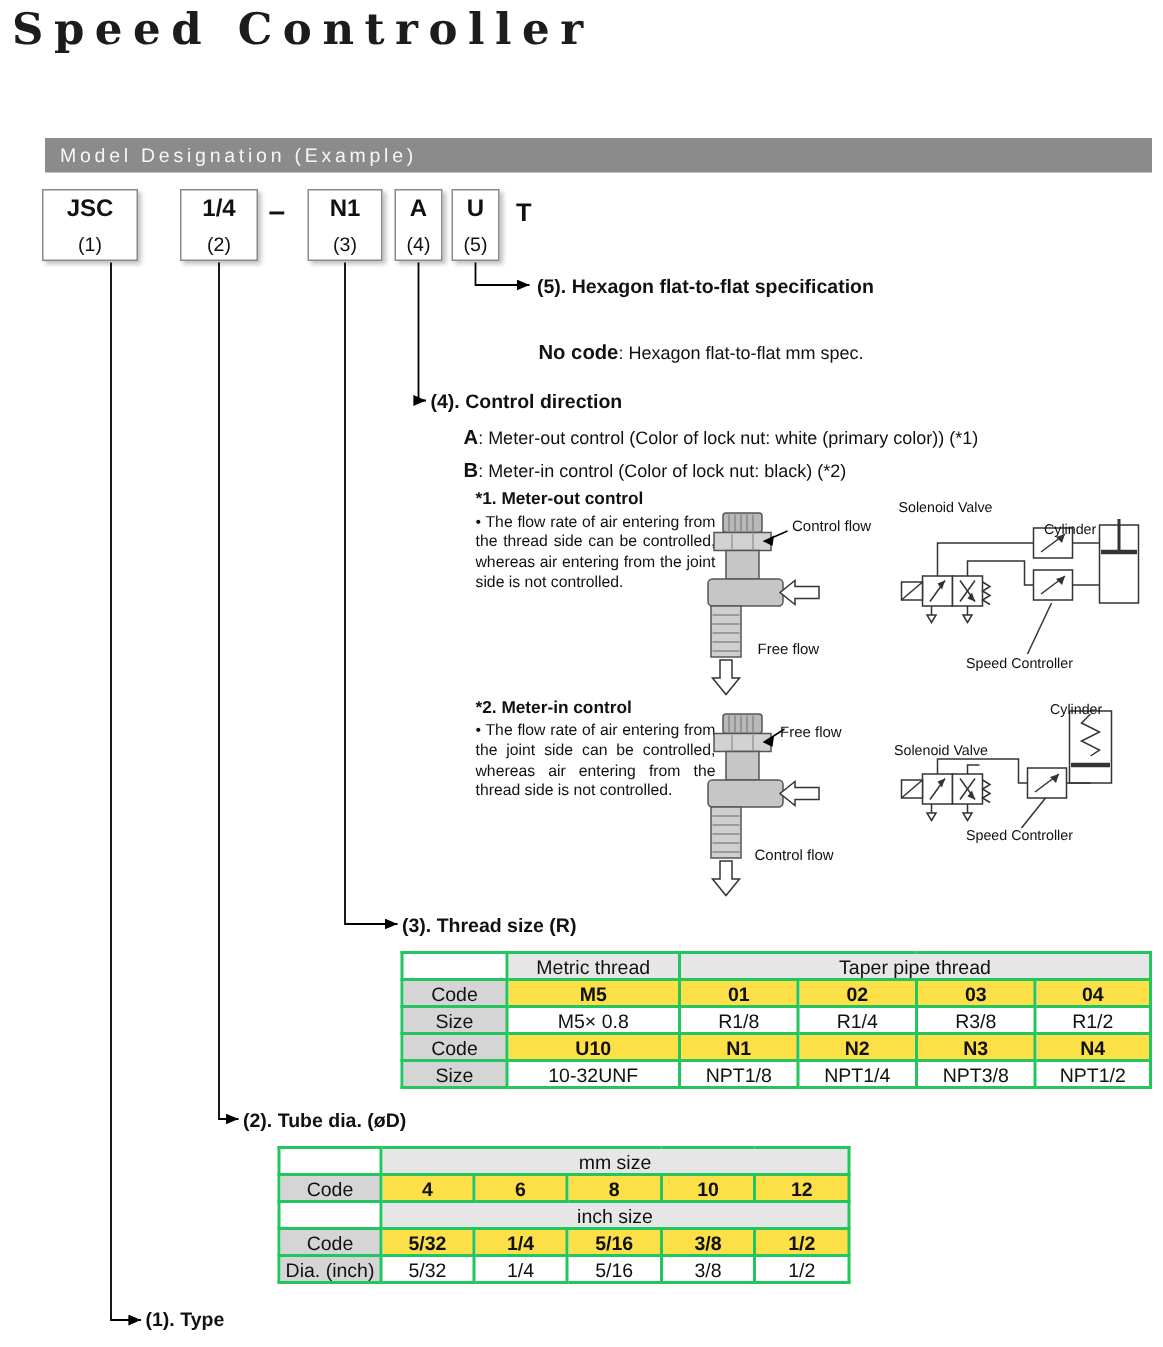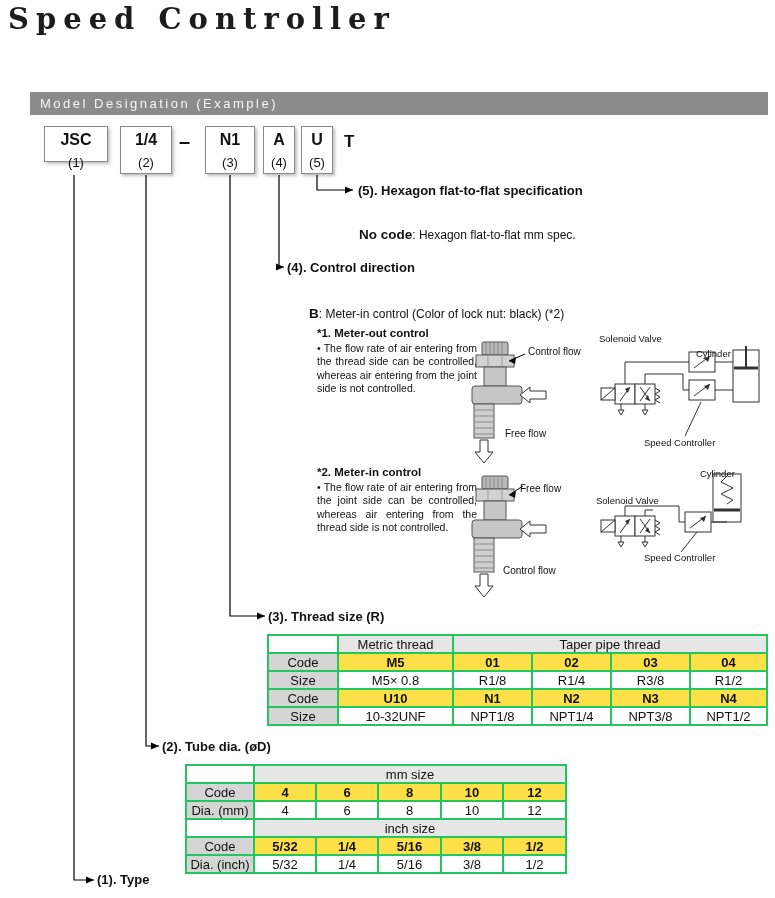--- a/index.html
+++ b/index.html
@@ -100,21 +100,21 @@
     <polyline points="317,175 317,190 353,190" fill="none" stroke="#000" stroke-width="1.2" marker-end="url(#arr)"></polyline>
     <polyline points="279,175 279,267 284,267" fill="none" stroke="#000" stroke-width="1.2" marker-end="url(#arr)"></polyline>
     <polyline points="230,175 230,616 265,616" fill="none" stroke="#000" stroke-width="1.2" marker-end="url(#arr)"></polyline>
     <polyline points="146,175 146,746 159,746" fill="none" stroke="#000" stroke-width="1.2" marker-end="url(#arr)"></polyline>
     <polyline points="74,175 74,880 94,880" fill="none" stroke="#000" stroke-width="1.2" marker-end="url(#arr)"></polyline>
   </svg>
 
   <div class="abs title" style="left:8px;top:2px">Speed Controller</div>
   <div class="abs banner" style="left:30px;top:92px;width:728px;height:23px">Model Designation (Example)</div>
 
-  <div class="abs mbox" style="left:44px;top:126px;width:64px;height:36px">
+  <div class="abs mbox" style="left:28px;top:126px;width:64px;height:48px">
     <div class="code">JSC</div>
     <div class="num">(1)</div>
   </div>
   <div class="abs mbox" style="left:120px;top:126px;width:52px;height:48px">
     <div class="code">1/4</div>
     <div class="num">(2)</div>
   </div>
   <div class="abs dash" style="left:179px;top:130px">–</div>
   <div class="abs mbox" style="left:205px;top:126px;width:50px;height:48px">
     <div class="code">N1</div>
@@ -129,20 +129,23 @@
     <div class="num">(5)</div>
   </div>
   <div class="abs suffix" style="left:344px;top:132px">T</div>
 
   <div class="abs sechead" style="left:358px;top:183px">(5). Hexagon flat-to-flat specification</div>
   <div class="abs itemrow" style="left:359px;top:227px">
     <span class="bc">No code</span><span>: Hexagon flat-to-flat mm spec.</span>
   </div>
 
   <div class="abs sechead" style="left:287px;top:260px">(4). Control direction</div>
+  <div class="abs itemrow" style="left:309px;top:284px">
+    <span class="bc">A</span><span>: Meter-out control (Color of lock nut: white (primary color)) (*1)</span>
+  </div>
   <div class="abs itemrow" style="left:309px;top:306px">
     <span class="bc">B</span><span>: Meter-in control (Color of lock nut: black) (*2)</span>
   </div>
 
   <div class="abs subtitle" style="left:317px;top:327px">*1. Meter-out control</div>
   <div class="abs bodytext" style="left:317px;top:342px">• The flow rate of air entering from the thread side can be controlled, whereas air entering from the joint side is not controlled.</div>
 
   <svg class="abs" style="left:443px;top:336px" width="172" height="136">
     <use href="#fitting" x="5" y="6"></use>
     <line x1="82" y1="18" x2="66" y2="25" stroke="#000"></line>
@@ -280,28 +283,20 @@
     </tr>
     <tr>
       <td class="lab">Code</td>
       <td class="codecell">4</td>
       <td class="codecell">6</td>
       <td class="codecell">8</td>
       <td class="codecell">10</td>
       <td class="codecell">12</td>
     </tr>
     <tr>
-      <td class="lab">Dia. (mm)</td>
-      <td>4</td>
-      <td>6</td>
-      <td>8</td>
-      <td>10</td>
-      <td>12</td>
-    </tr>
-    <tr>
       <td class="blank"></td>
       <td class="ghdr" colspan="5">inch size</td>
     </tr>
     <tr>
       <td class="lab">Code</td>
       <td class="codecell">5/32</td>
       <td class="codecell">1/4</td>
       <td class="codecell">5/16</td>
       <td class="codecell">3/8</td>
       <td class="codecell">1/2</td>

